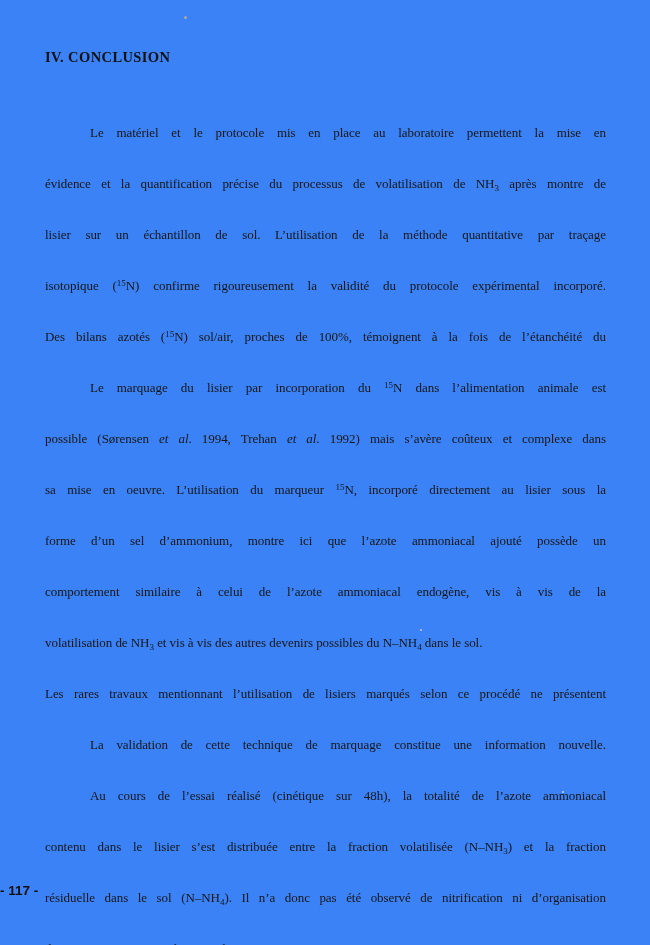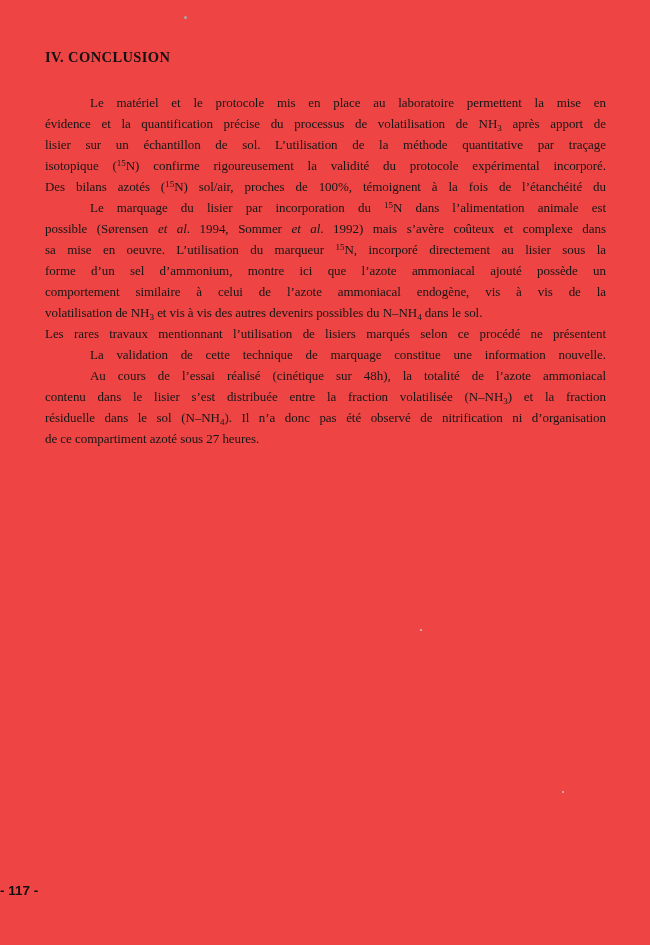--- a/index.html
+++ b/index.html
@@ -1,20 +1,20 @@
 <!DOCTYPE html>
 <html><head>
 <meta charset="utf-8">
 <style>
   html, body { margin: 0; padding: 0; background: #ffffff; }
   .page {
     position: relative;
     width: 650px;
     height: 945px;
-    background: #ef4444;
+    background: #3b82f6;
     font-family: "Liberation Serif", serif;
     color: #161616;
     overflow: hidden;
   }
   .heading {
     position: absolute;
     left: 45px;
     top: 49px;
     margin: 0;
     font-size: 14.5px;
@@ -29,20 +29,21 @@
     width: 561px;
     font-size: 13px;
     letter-spacing: -0.05px;
     color: #161616;
   }
   .line {
     text-align: justify;
     text-align-last: justify;
     line-height: 21px;
     min-height: 21px;
+    margin-top: 30px;
   }
   .line.last { text-align-last: left; }
   .line.indent { text-indent: 45px; }
   .text-block i { font-style: italic; }
   sup, sub { line-height: 0; font-size: 9px; letter-spacing: 0; }
   sup { vertical-align: baseline; position: relative; top: -4.5px; }
   sub { vertical-align: baseline; position: relative; top: 2.5px; }
   .page-number {
     position: absolute;
     left: 0;
@@ -59,26 +60,26 @@
   .s2 { left: 420px; top: 629px; width: 2px; height: 2px; background: #c6c6c6; }
   .s3 { left: 562px; top: 791px; width: 2px; height: 2px; background: #cccccc; }
 </style>
 </head>
 <body>
 
 <div class="page">
   <h1 class="heading">IV. CONCLUSION</h1>
   <div class="text-block">
       <div class="line indent"><span>Le matériel et le protocole mis en place au laboratoire permettent la mise en</span></div>
-      <div class="line"><span>évidence et la quantification précise du processus de volatilisation de NH</span><sub>3</sub><span> après apport de</span></div>
+      <div class="line"><span>évidence et la quantification précise du processus de volatilisation de NH</span><sub>3</sub><span> après montre de</span></div>
       <div class="line"><span>lisier sur un échantillon de sol. L’utilisation de la méthode quantitative par traçage</span></div>
       <div class="line"><span>isotopique (</span><sup>15</sup><span>N) confirme rigoureusement la validité du protocole expérimental incorporé.</span></div>
       <div class="line"><span>Des bilans azotés (</span><sup>15</sup><span>N) sol/air, proches de 100%, témoignent à la fois de l’étanchéité du</span></div>
       <div class="line indent"><span>Le marquage du lisier par incorporation du </span><sup>15</sup><span>N dans l’alimentation animale est</span></div>
-      <div class="line"><span>possible (Sørensen </span><i>et al</i><span>. 1994, Sommer </span><i>et al</i><span>. 1992) mais s’avère coûteux et complexe dans</span></div>
+      <div class="line"><span>possible (Sørensen </span><i>et al</i><span>. 1994, Trehan </span><i>et al</i><span>. 1992) mais s’avère coûteux et complexe dans</span></div>
       <div class="line"><span>sa mise en oeuvre. L’utilisation du marqueur </span><sup>15</sup><span>N, incorporé directement au lisier sous la</span></div>
       <div class="line"><span>forme d’un sel d’ammonium, montre ici que l’azote ammoniacal ajouté possède un</span></div>
       <div class="line"><span>comportement similaire à celui de l’azote ammoniacal endogène, vis à vis de la</span></div>
       <div class="line last"><span>volatilisation de NH</span><sub>3</sub><span> et vis à vis des autres devenirs possibles du N–NH</span><sub>4</sub><span> dans le sol.</span></div>
       <div class="line"><span>Les rares travaux mentionnant l’utilisation de lisiers marqués selon ce procédé ne présentent</span></div>
       <div class="line indent"><span>La validation de cette technique de marquage constitue une information nouvelle.</span></div>
       <div class="line indent"><span>Au cours de l’essai réalisé (cinétique sur 48h), la totalité de l’azote ammoniacal</span></div>
       <div class="line"><span>contenu dans le lisier s’est distribuée entre la fraction volatilisée (N–NH</span><sub>3</sub><span>) et la fraction</span></div>
       <div class="line"><span>résiduelle dans le sol (N–NH</span><sub>4</sub><span>). Il n’a donc pas été observé de nitrification ni d’organisation</span></div>
       <div class="line last"><span>de ce compartiment azoté sous 27 heures.</span></div>

